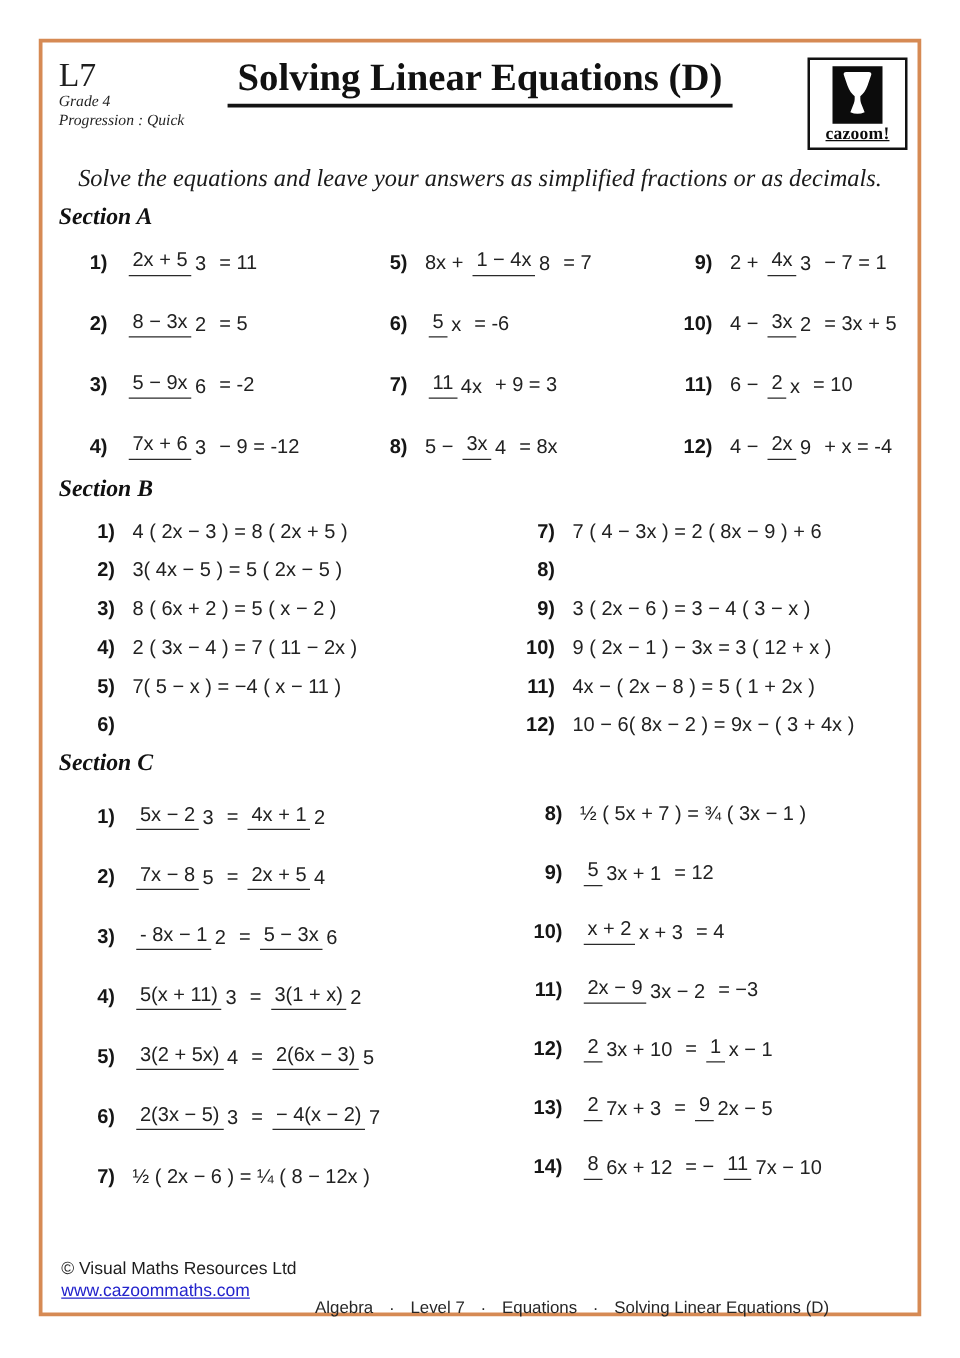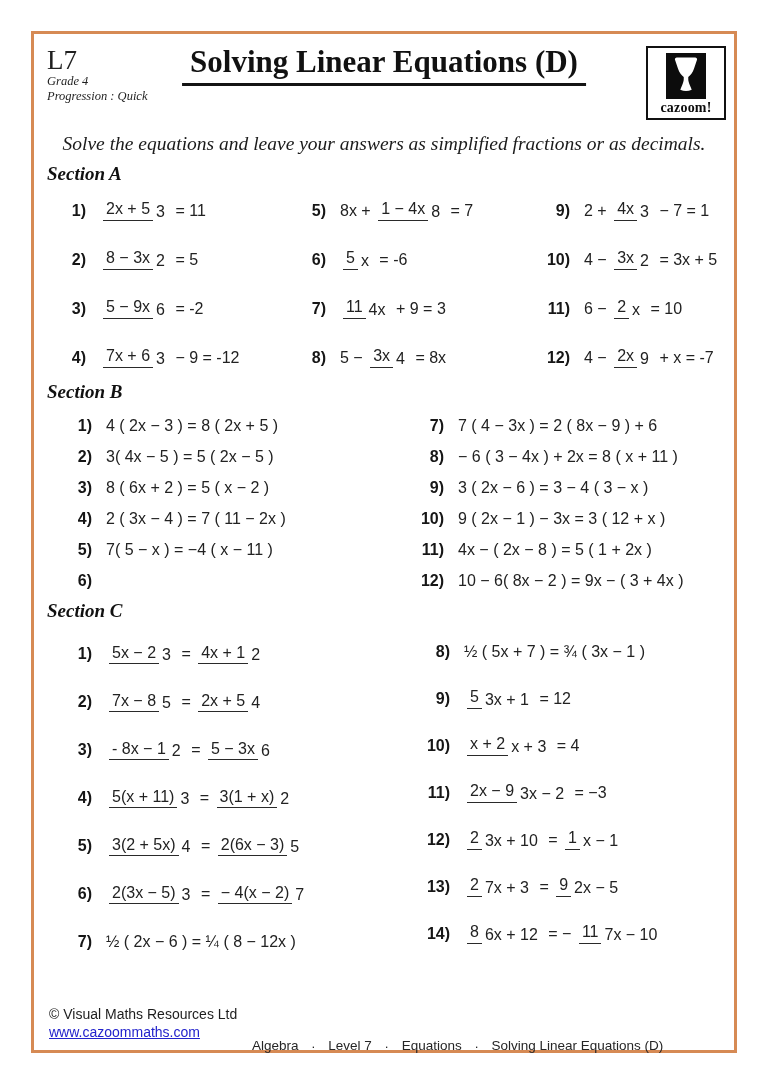--- a/index.html
+++ b/index.html
@@ -24,21 +24,21 @@
   .title{
     position:absolute;top:44px;left:50%;transform:translateX(-50%);
     font-family:"Liberation Serif",serif;font-weight:bold;font-size:31px;
     white-space:nowrap;border-bottom:3px solid #141414;padding:0 8px 3px;color:#111;
   }
   .logo{
     position:absolute;left:646px;top:46px;width:80px;height:74px;box-sizing:border-box;
     border:2px solid #111;background:#fff;display:flex;flex-direction:column;align-items:center;
   }
   .logo .blk{margin-top:5px;width:40px;height:46px;background:#0c0c0c;display:flex;align-items:center;justify-content:center;}
-  .logo .txt{font-family:"Liberation Serif",serif;font-weight:bold;font-size:14px;margin-top:1px;letter-spacing:0.2px;color:#0c0c0c;}
+  .logo .txt{font-family:"Liberation Serif",serif;font-weight:bold;font-size:14px;margin-top:1px;letter-spacing:0.2px;color:#0c0c0c;text-decoration:underline;}
   
   .instruction{
     position:absolute;top:133px;left:0;width:100%;text-align:center;
     font-family:"Liberation Serif",serif;font-style:italic;font-size:19.5px;color:#1b1b1b;
   }
   
   .sec-label{
     position:absolute;left:47px;font-family:"Liberation Serif",serif;
     font-weight:bold;font-style:italic;font-size:19px;color:#111;
   }
@@ -130,21 +130,21 @@
     <div class="problem">
       <span class="pnum">10)</span>
       <span class="eq"><span class="txt">4 − </span><span class="frac"><span class="fn">3x</span><span class="fd">2</span></span><span class="txt"> = 3x + 5</span></span>
     </div>
     <div class="problem">
       <span class="pnum">11)</span>
       <span class="eq"><span class="txt">6 − </span><span class="frac"><span class="fn">2</span><span class="fd">x</span></span><span class="txt"> = 10</span></span>
     </div>
     <div class="problem">
       <span class="pnum">12)</span>
-      <span class="eq"><span class="txt">4 − </span><span class="frac"><span class="fn">2x</span><span class="fd">9</span></span><span class="txt"> + x = -7</span></span>
+      <span class="eq"><span class="txt">4 − </span><span class="frac"><span class="fn">2x</span><span class="fd">9</span></span><span class="txt"> + x = -4</span></span>
     </div>
   </div>
 
 <div class="sec-label" style="top:381px">Section B</div>
 <div class="col rh31" style="left:48px;top:410px">
     <div class="problem">
       <span class="pnum">1)</span>
       <span class="eq"><span class="txt">4 ( 2x − 3 ) = 8 ( 2x + 5 )</span></span>
     </div>
     <div class="problem">
@@ -167,21 +167,20 @@
       <span class="pnum">6)</span>
     </div>
   </div>
 <div class="col rh31" style="left:400px;top:410px">
     <div class="problem">
       <span class="pnum">7)</span>
       <span class="eq"><span class="txt">7 ( 4 − 3x ) = 2 ( 8x − 9 ) + 6</span></span>
     </div>
     <div class="problem">
       <span class="pnum">8)</span>
-      <span class="eq"><span class="txt">− 6 ( 3 − 4x ) + 2x = 8 ( x + 11 )</span></span>
     </div>
     <div class="problem">
       <span class="pnum">9)</span>
       <span class="eq"><span class="txt">3 ( 2x − 6 ) = 3 − 4 ( 3 − x )</span></span>
     </div>
     <div class="problem">
       <span class="pnum">10)</span>
       <span class="eq"><span class="txt">9 ( 2x − 1 ) − 3x = 3 ( 12 + x )</span></span>
     </div>
     <div class="problem">

